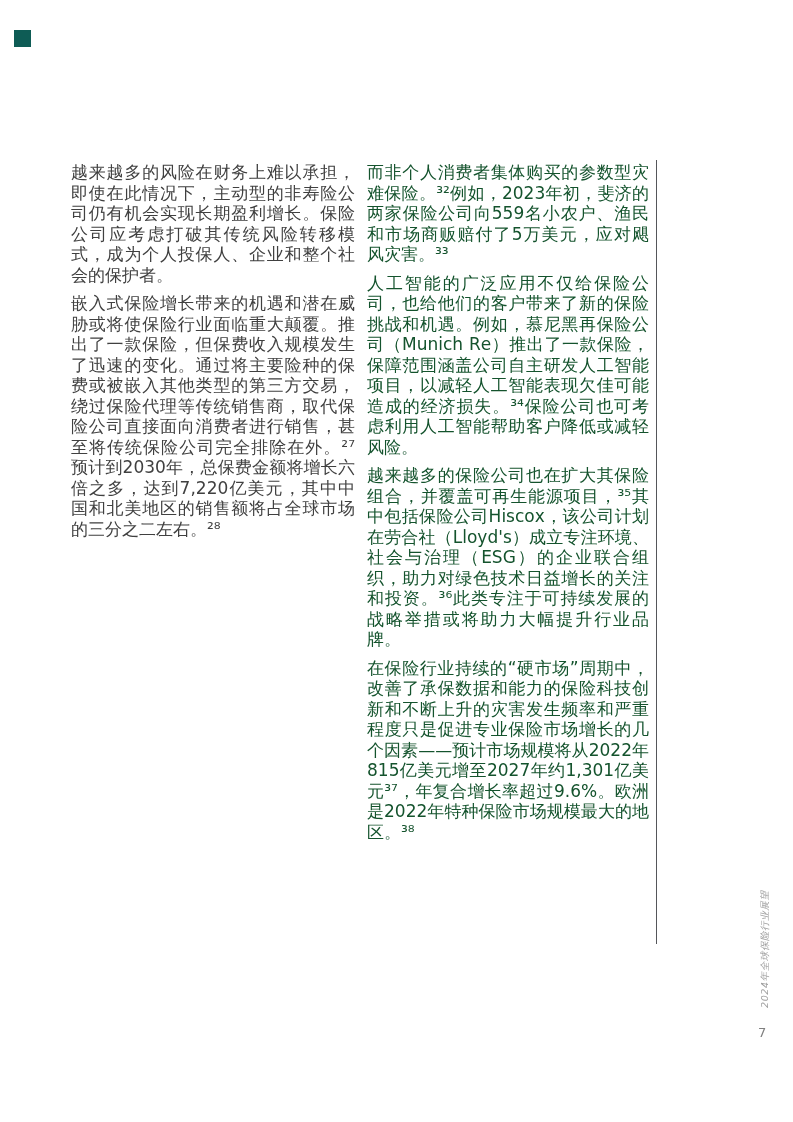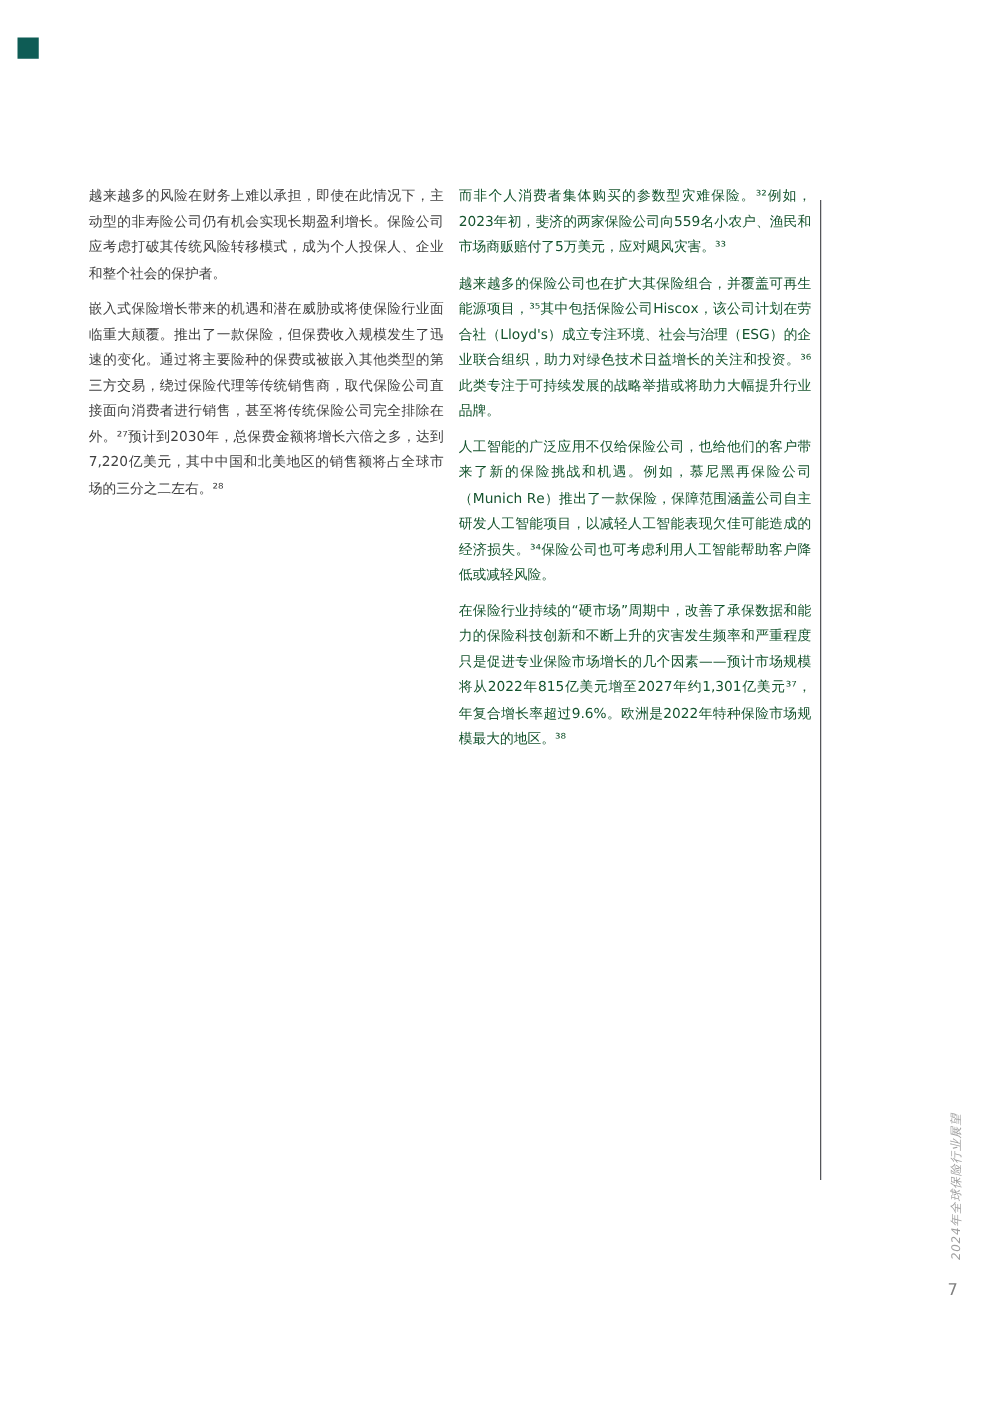--- a/index.html
+++ b/index.html
@@ -17,22 +17,22 @@
   }
   .brand-square {
     position: absolute;
     left: 14px;
     top: 30px;
     width: 17px;
     height: 17px;
   }
   .text-column {
     position: absolute;
-    top: 147px;
-    font-size: 11px;
+    top: 162px;
+    font-size: 17px;
     line-height: 20.5px;
     text-align: justify;
     text-justify: inter-ideograph;
     letter-spacing: 0px;
   }
   .col-left  { left: 71px;  width: 284px; }
   .col-right { left: 367px; width: 282px; }
   .text-column p {
     margin: 0 0 8px 0;
   }
@@ -69,22 +69,22 @@
 
   <div class="brand-square" style="background-color: rgb(14, 92, 85);"></div>
 
   <div class="text-column col-left" style="color: rgb(64, 64, 64);">
     <p>越来越多的风险在财务上难以承担，即使在此情况下，主动型的非寿险公司仍有机会实现长期盈利增长。保险公司应考虑打破其传统风险转移模式，成为个人投保人、企业和整个社会的保护者。</p>
     <p>嵌入式保险增长带来的机遇和潜在威胁或将使保险行业面临重大颠覆。推出了一款保险，但保费收入规模发生了迅速的变化。通过将主要险种的保费或被嵌入其他类型的第三方交易，绕过保险代理等传统销售商，取代保险公司直接面向消费者进行销售，甚至将传统保险公司完全排除在外。²⁷预计到2030年，总保费金额将增长六倍之多，达到7,220亿美元，其中中国和北美地区的销售额将占全球市场的三分之二左右。²⁸</p>
   </div>
 
   <div class="text-column col-right" style="color: #14532d;">
     <p>而非个人消费者集体购买的参数型灾难保险。³²例如，2023年初，斐济的两家保险公司向559名小农户、渔民和市场商贩赔付了5万美元，应对飓风灾害。³³</p>
+    <p>人工智能的广泛应用不仅给保险公司，也给他们的客户带来了新的保险挑战和机遇。例如，慕尼黑再保险公司（Munich Re）推出了一款保险，保障范围涵盖公司自主研发人工智能项目，以减轻人工智能表现欠佳可能造成的经济损失。³⁴保险公司也可考虑利用人工智能帮助客户降低或减轻风险。</p>
     <p>越来越多的保险公司也在扩大其保险组合，并覆盖可再生能源项目，³⁵其中包括保险公司Hiscox，该公司计划在劳合社（Lloyd's）成立专注环境、社会与治理（ESG）的企业联合组织，助力对绿色技术日益增长的关注和投资。³⁶此类专注于可持续发展的战略举措或将助力大幅提升行业品牌。</p>
-    <p>人工智能的广泛应用不仅给保险公司，也给他们的客户带来了新的保险挑战和机遇。例如，慕尼黑再保险公司（Munich Re）推出了一款保险，保障范围涵盖公司自主研发人工智能项目，以减轻人工智能表现欠佳可能造成的经济损失。³⁴保险公司也可考虑利用人工智能帮助客户降低或减轻风险。</p>
     <p>在保险行业持续的“硬市场”周期中，改善了承保数据和能力的保险科技创新和不断上升的灾害发生频率和严重程度只是促进专业保险市场增长的几个因素——预计市场规模将从2022年815亿美元增至2027年约1,301亿美元³⁷，年复合增长率超过9.6%。欧洲是2022年特种保险市场规模最大的地区。³⁸</p>
   </div>
 
   <div class="v-divider" style="background-color: rgb(85, 86, 90);"></div>
 
   <div class="vertical-title" style="color: rgb(158, 158, 158);">2024年全球保险行业展望</div>
 
   <div class="page-number" style="color: rgb(127, 127, 127);">7</div>
 
 </div>

